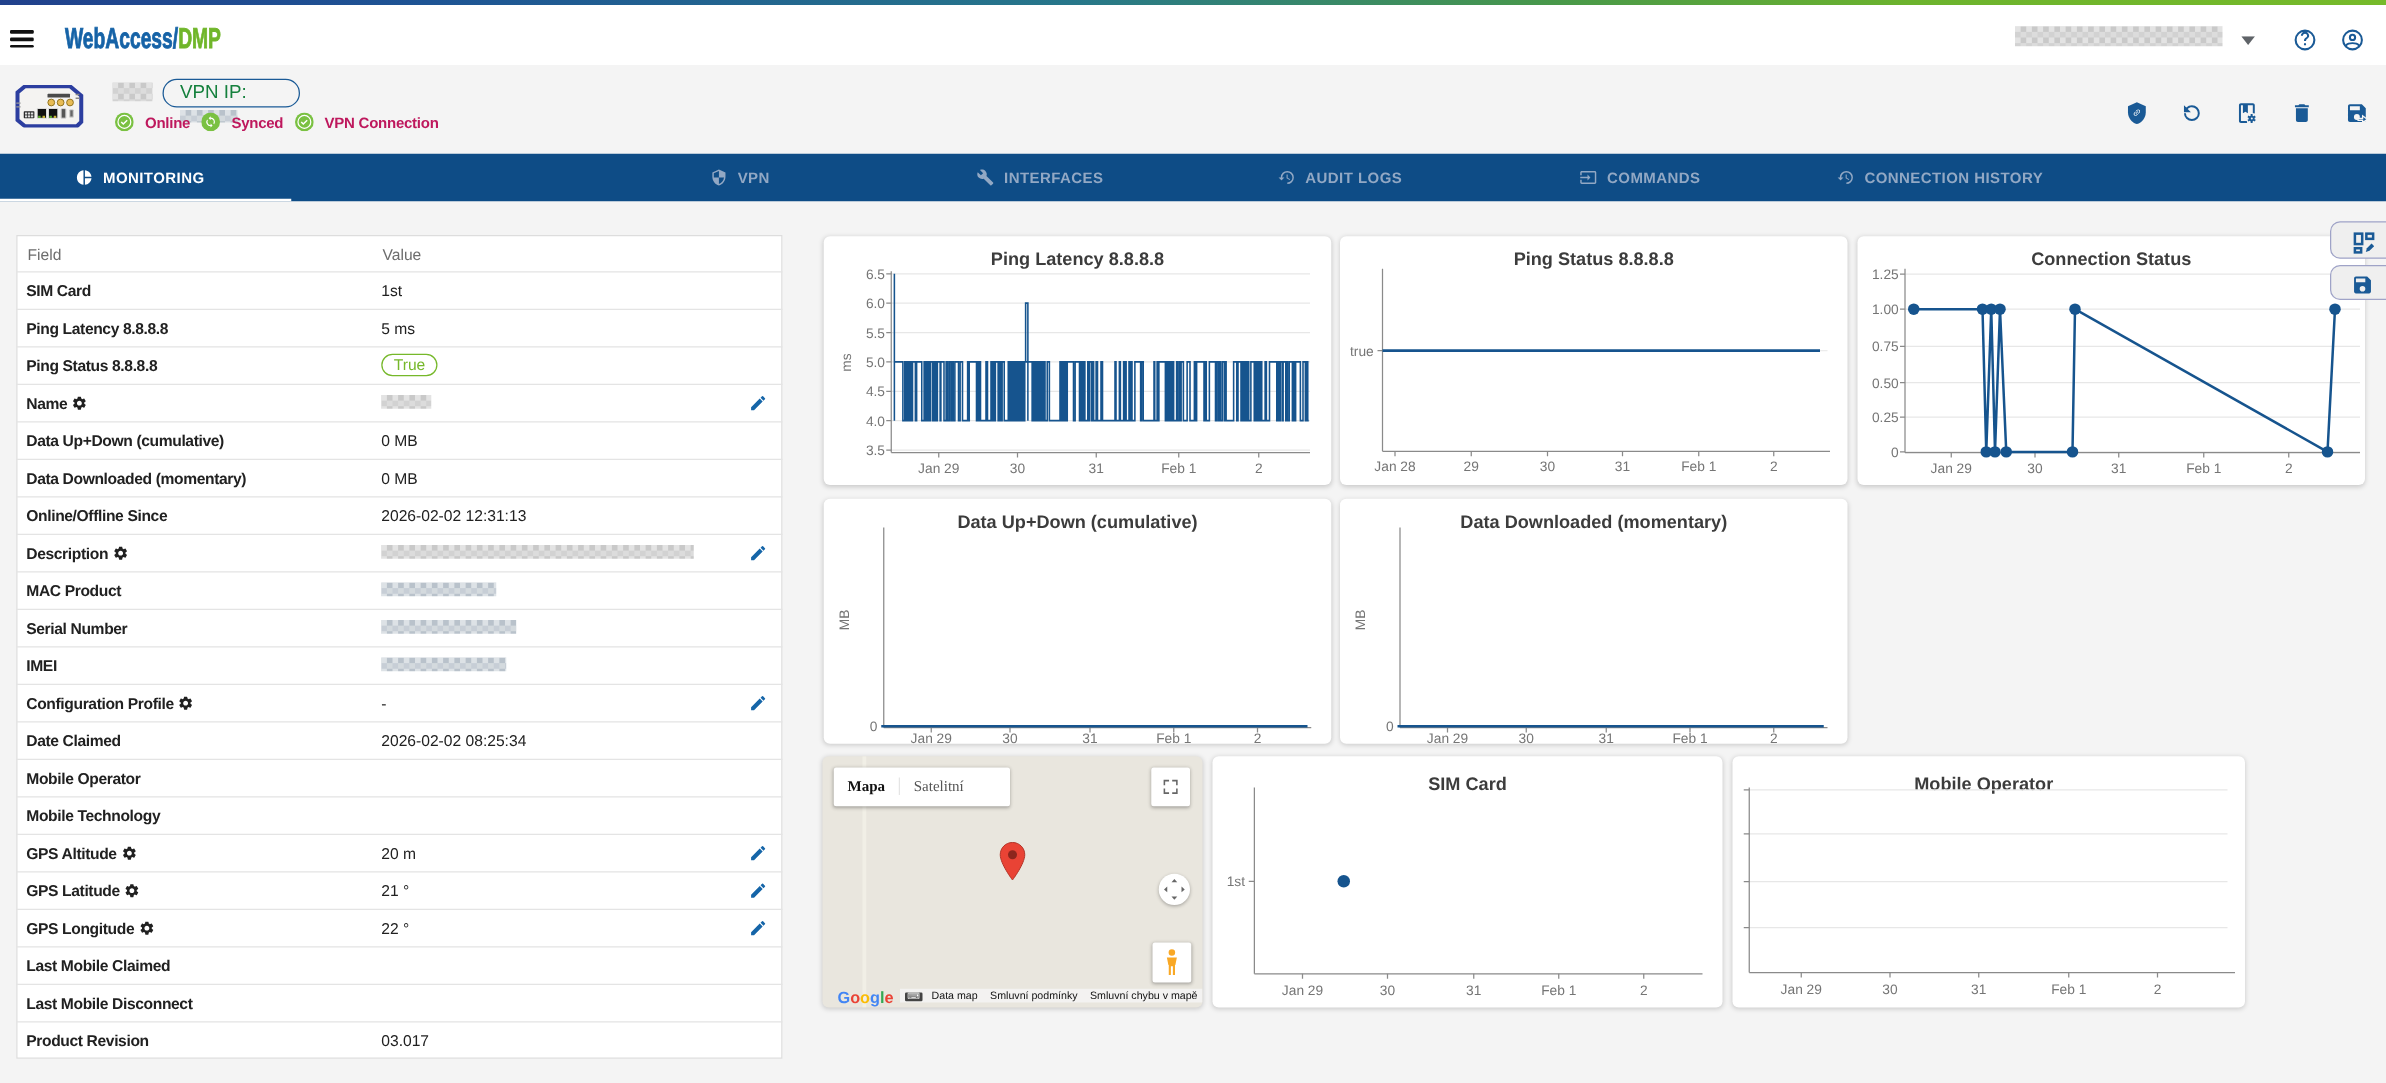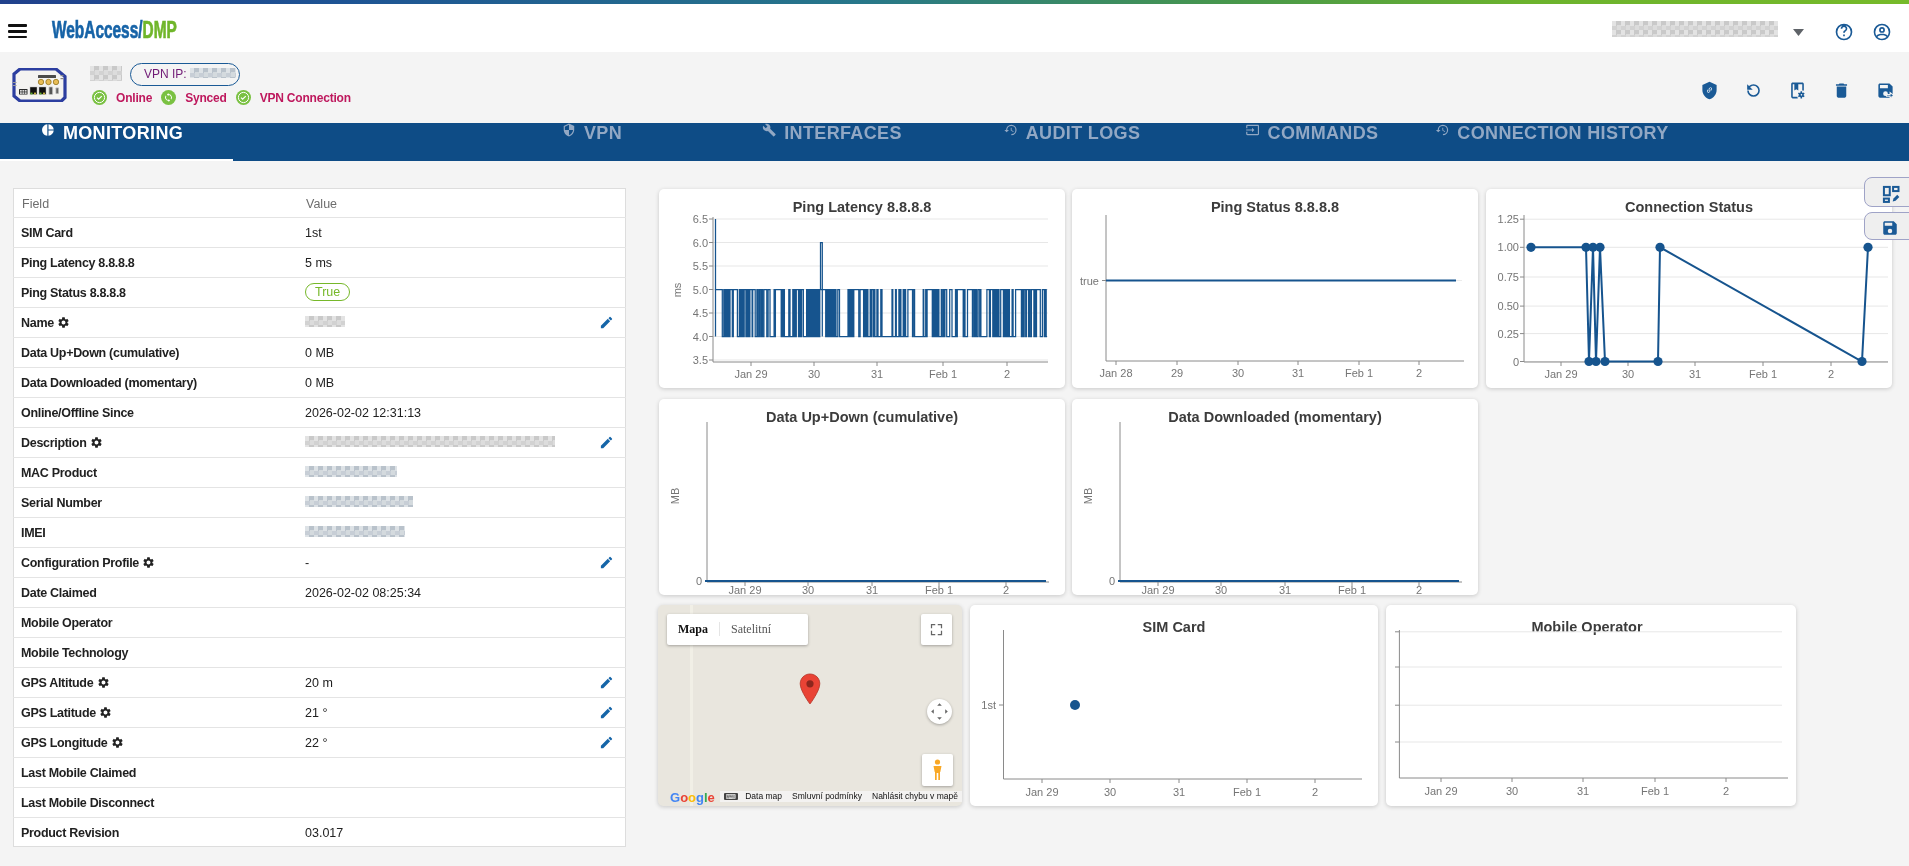--- a/index.html
+++ b/index.html
@@ -4,22 +4,22 @@
 html,body { width:1909px; height:866px; font-family:"Liberation Sans",sans-serif; background:#f4f4f4; overflow:hidden; }
 .abs { position:absolute; }
 .stripe { position:absolute; left:0; top:0; width:1909px; height:4px;
   background:linear-gradient(90deg,#21418c 0%,#1e5494 18%,#27778a 45%,#48984a 65%,#6cb32d 80%,#76ba2a 100%); }
 .hdr { position:absolute; left:0; top:4px; width:1909px; height:48px; background:#fff; }
 .burger span { display:block; width:19px; height:2.7px; background:#111; margin-bottom:3.2px; border-radius:1px; }
 .logo { position:absolute; left:52px; top:13px; font-size:23px; font-weight:bold; color:#1663a7; transform:scale(.67,1); transform-origin:0 0; -webkit-text-stroke:0.7px #1663a7; }
 .logo b { color:#70b62a; -webkit-text-stroke:0.7px #70b62a; }
 .devbar { position:absolute; left:0; top:52px; width:1909px; height:71px; background:#f4f4f4; }
 nav { position:absolute; left:0; top:123px; width:1909px; height:38px; background:#0e4c86; }
-.tab { position:absolute; top:0; height:38px; transform:translateX(-50%); display:flex; align-items:flex-start; gap:8px;
-  color:#92a8c4; font-size:18px; font-weight:bold; letter-spacing:0.35px; white-space:nowrap; }
+.tab { position:absolute; top:0; height:38px; transform:translateX(-50%); display:flex; align-items:center; gap:8px;
+  color:#92a8c4; font-size:12px; font-weight:bold; letter-spacing:0.35px; white-space:nowrap; }
 .tab.active { color:#fff; }
 .tcard { position:absolute; left:13px; top:188px; width:613px; height:659px; background:#fff; border:1px solid #ddd; }
 .thead { position:absolute; left:0px; top:0px; width:100%; height:29px; color:#6d6d6d; font-size:12.5px; }
 .trow { position:absolute; left:13px; width:613px; height:30px; border-top:1px solid #e4e4e4; font-size:12.5px; color:#212121; }
 .trow .lab { position:absolute; left:8px; top:8px; font-weight:bold; letter-spacing:-0.3px; }
 .trow .val, .trow .pill, .trow .blur { position:absolute; left:292px; top:8px; }
 .trow .pencil { position:absolute; right:12px; top:7px; }
 .pill { border:1.5px solid #76b82a; color:#76b82a; border-radius:10px; padding:1px 9px; font-size:12.5px; top:5px !important; }
 .blur { height:11px; background:conic-gradient(#c9c9c9 25%,#dcdcdc 0 50%,#d2d2d2 0 75%,#e3e3e3 0); background-size:9px 9px; display:inline-block; }
 .blur.bb { background:conic-gradient(#b9c2cb 25%,#d4dade 0 50%,#c7ced6 0 75%,#dde2e6 0); background-size:9px 9px; }
@@ -77,21 +77,21 @@
     <rect x="29.5" y="24.6" width="2" height="1.8" fill="#5fae2c"></rect>
       <rect x="33" y="24.6" width="2" height="1.8" fill="#c8b43c"></rect>
     <rect x="38.5" y="18.5" width="4.6" height="8.5" rx="1.2" fill="#c9c9c9"></rect>
       <rect x="39.4" y="19.3" width="2.8" height="6.8" fill="#555"></rect>
     <rect x="45.5" y="19.5" width="3.4" height="6.5" rx="0.7" fill="#b5b5b5"></rect>
       <rect x="46.3" y="20.3" width="1.8" height="4.8" fill="#666"></rect>
     <rect x="3" y="14" width="3.5" height="1" fill="#999"></rect>
       <rect x="3" y="17" width="3.5" height="1" fill="#999"></rect>
   </svg>
   <span class="blur" style="position:absolute;left:90px;top:14px;width:32px;height:15px"></span>
-  <div class="abs" style="left:130px;top:11px;width:110px;height:23px;border:1.5px solid #1a5a96;border-radius:12px;font-size:12px;color:#701a75;line-height:20px;padding-left:13px">VPN IP: <span class="blur bb" style="display:inline-block;width:46px;height:10px"></span></div>
+  <div class="abs" style="left:130px;top:11px;width:110px;height:23px;border:1.5px solid #1a5a96;border-radius:12px;font-size:15px;color:#15803d;line-height:20px;padding-left:13px">VPN IP: <span class="blur bb" style="display:inline-block;width:46px;height:10px"></span></div>
   <div class="abs" style="left:92px;top:38px;display:flex;align-items:center;gap:9px;font-size:12px;letter-spacing:-0.2px;font-weight:bold;color:#be185d">
     <svg width="15" height="15" viewBox="0 0 24 24">
         <circle cx="12" cy="12" r="12" fill="#7ac142"></circle>
         <circle cx="12" cy="12" r="8.2" fill="none" stroke="#fff" stroke-width="1.6"></circle>
         <path d="M8 12.2l2.6 2.6 5-5" fill="none" stroke="#fff" stroke-width="1.9"></path>
       </svg>
     <span>Online</span>
     <svg width="15" height="15" viewBox="0 0 24 24">
         <circle cx="12" cy="12" r="12" fill="#7ac142"></circle>
         <path d="M12 6.5V4.8L9.5 7.3 12 9.8V8a4 4 0 0 1 3.5 6l1.1 1.1A5.5 5.5 0 0 0 12 6.5zm0 9.5a4 4 0 0 1-3.5-6L7.4 8.9A5.5 5.5 0 0 0 12 17.5v1.7l2.5-2.5L12 14.2V16z" fill="#fff"></path>
@@ -455,21 +455,21 @@
  <svg width="13" height="22" viewBox="0 0 13 22" style="margin-top:5px">
         <circle cx="6.5" cy="3" r="2.6" fill="#f9a825"></circle>
         <path d="M2.5 7h8l-1.2 6H9v8H7.3v-7h-1.6v7H4v-8H3.7z" fill="#f9a825"></path>
       </svg>
 </div>
 <div style="position:absolute;left:12px;top:185px;font-size:13px;font-weight:bold;letter-spacing:0px">
  <span style="color:#4285f4">G</span><span style="color:#ea4335">o</span><span style="color:#fbbc05">o</span><span style="color:#4285f4">g</span><span style="color:#34a853">l</span><span style="color:#ea4335">e</span>
 </div>
 <div class="mapfoot">
  <span style="background:#444;color:#fff;border-radius:1px;padding:0 2px;font-size:7px">⌨</span>
- <span style="margin-left:5px">Data map</span><span style="margin-left:10px">Smluvní podmínky</span><span style="margin-left:10px">Nahlásit chybu v mapě</span>
+ <span style="margin-left:5px">Data map</span><span style="margin-left:10px">Smluvní podmínky</span><span style="margin-left:10px">Smluvní chybu v mapě</span>
 </div>
 </div>
 <div class="card" style="left:970px;top:605px;width:408px;height:201px"><svg width="408" height="201">
 <text x="204" y="27" class="ctitle" text-anchor="middle">SIM Card</text>
 <line x1="29" y1="100" x2="33.5" y2="100" stroke="#8a8a8a" stroke-width="1"></line>
 <text x="26" y="104" class="ax" text-anchor="end">1st</text>
 <line x1="33.5" y1="25" x2="33.5" y2="174" stroke="#8a8a8a" stroke-width="1"></line>
 <line x1="33.5" y1="174" x2="392" y2="174" stroke="#8a8a8a" stroke-width="1"></line>
 <line x1="72.0" y1="174" x2="72.0" y2="178" stroke="#8a8a8a" stroke-width="1"></line>
 <text x="72.0" y="191" class="ax" text-anchor="middle">Jan 29</text>

